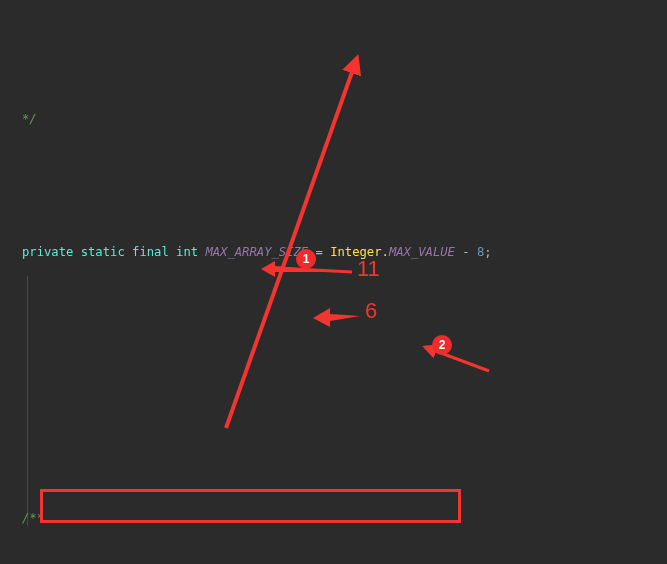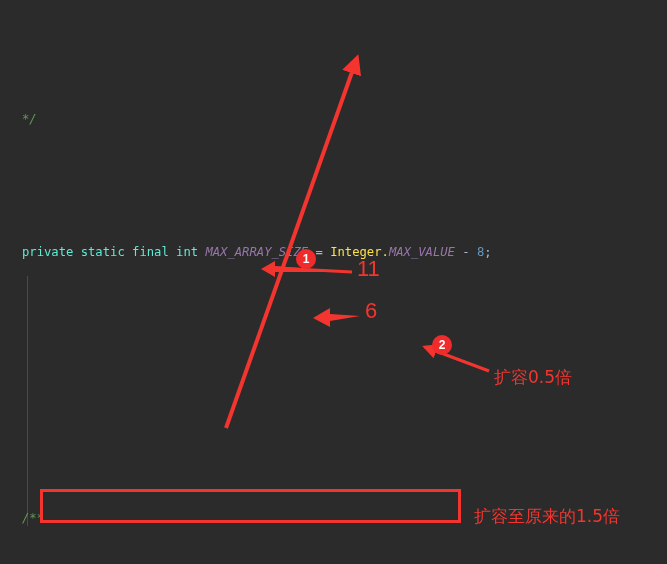--- a/index.html
+++ b/index.html
@@ -198,20 +198,18 @@
         <line x1="489" y1="371" x2="425" y2="347" stroke="#f4352f" stroke-width="3" marker-end="url(#ah)"></line>
       </g>
     </svg>
 
     <div class="badge" style="left:296px; top:249px;">1</div>
     <div class="badge" style="left:432px; top:335px;">2</div>
 
     <div class="red-num" style="left:357px; top:258px;">11</div>
     <div class="red-num" style="left:365px; top:300px;">6</div>
 
-    <div class="red-cn" style="left:494px; top:367px;">扩容0.5倍</div>
-    <div class="red-cn" style="left:474px; top:506px;">扩容至原来的1.5倍</div>
 
     <div class="red-box" style="left:40px; top:489px; width:421px; height:34px;"></div>
 
   </div>
 
 </div>
 
 </body></html>

